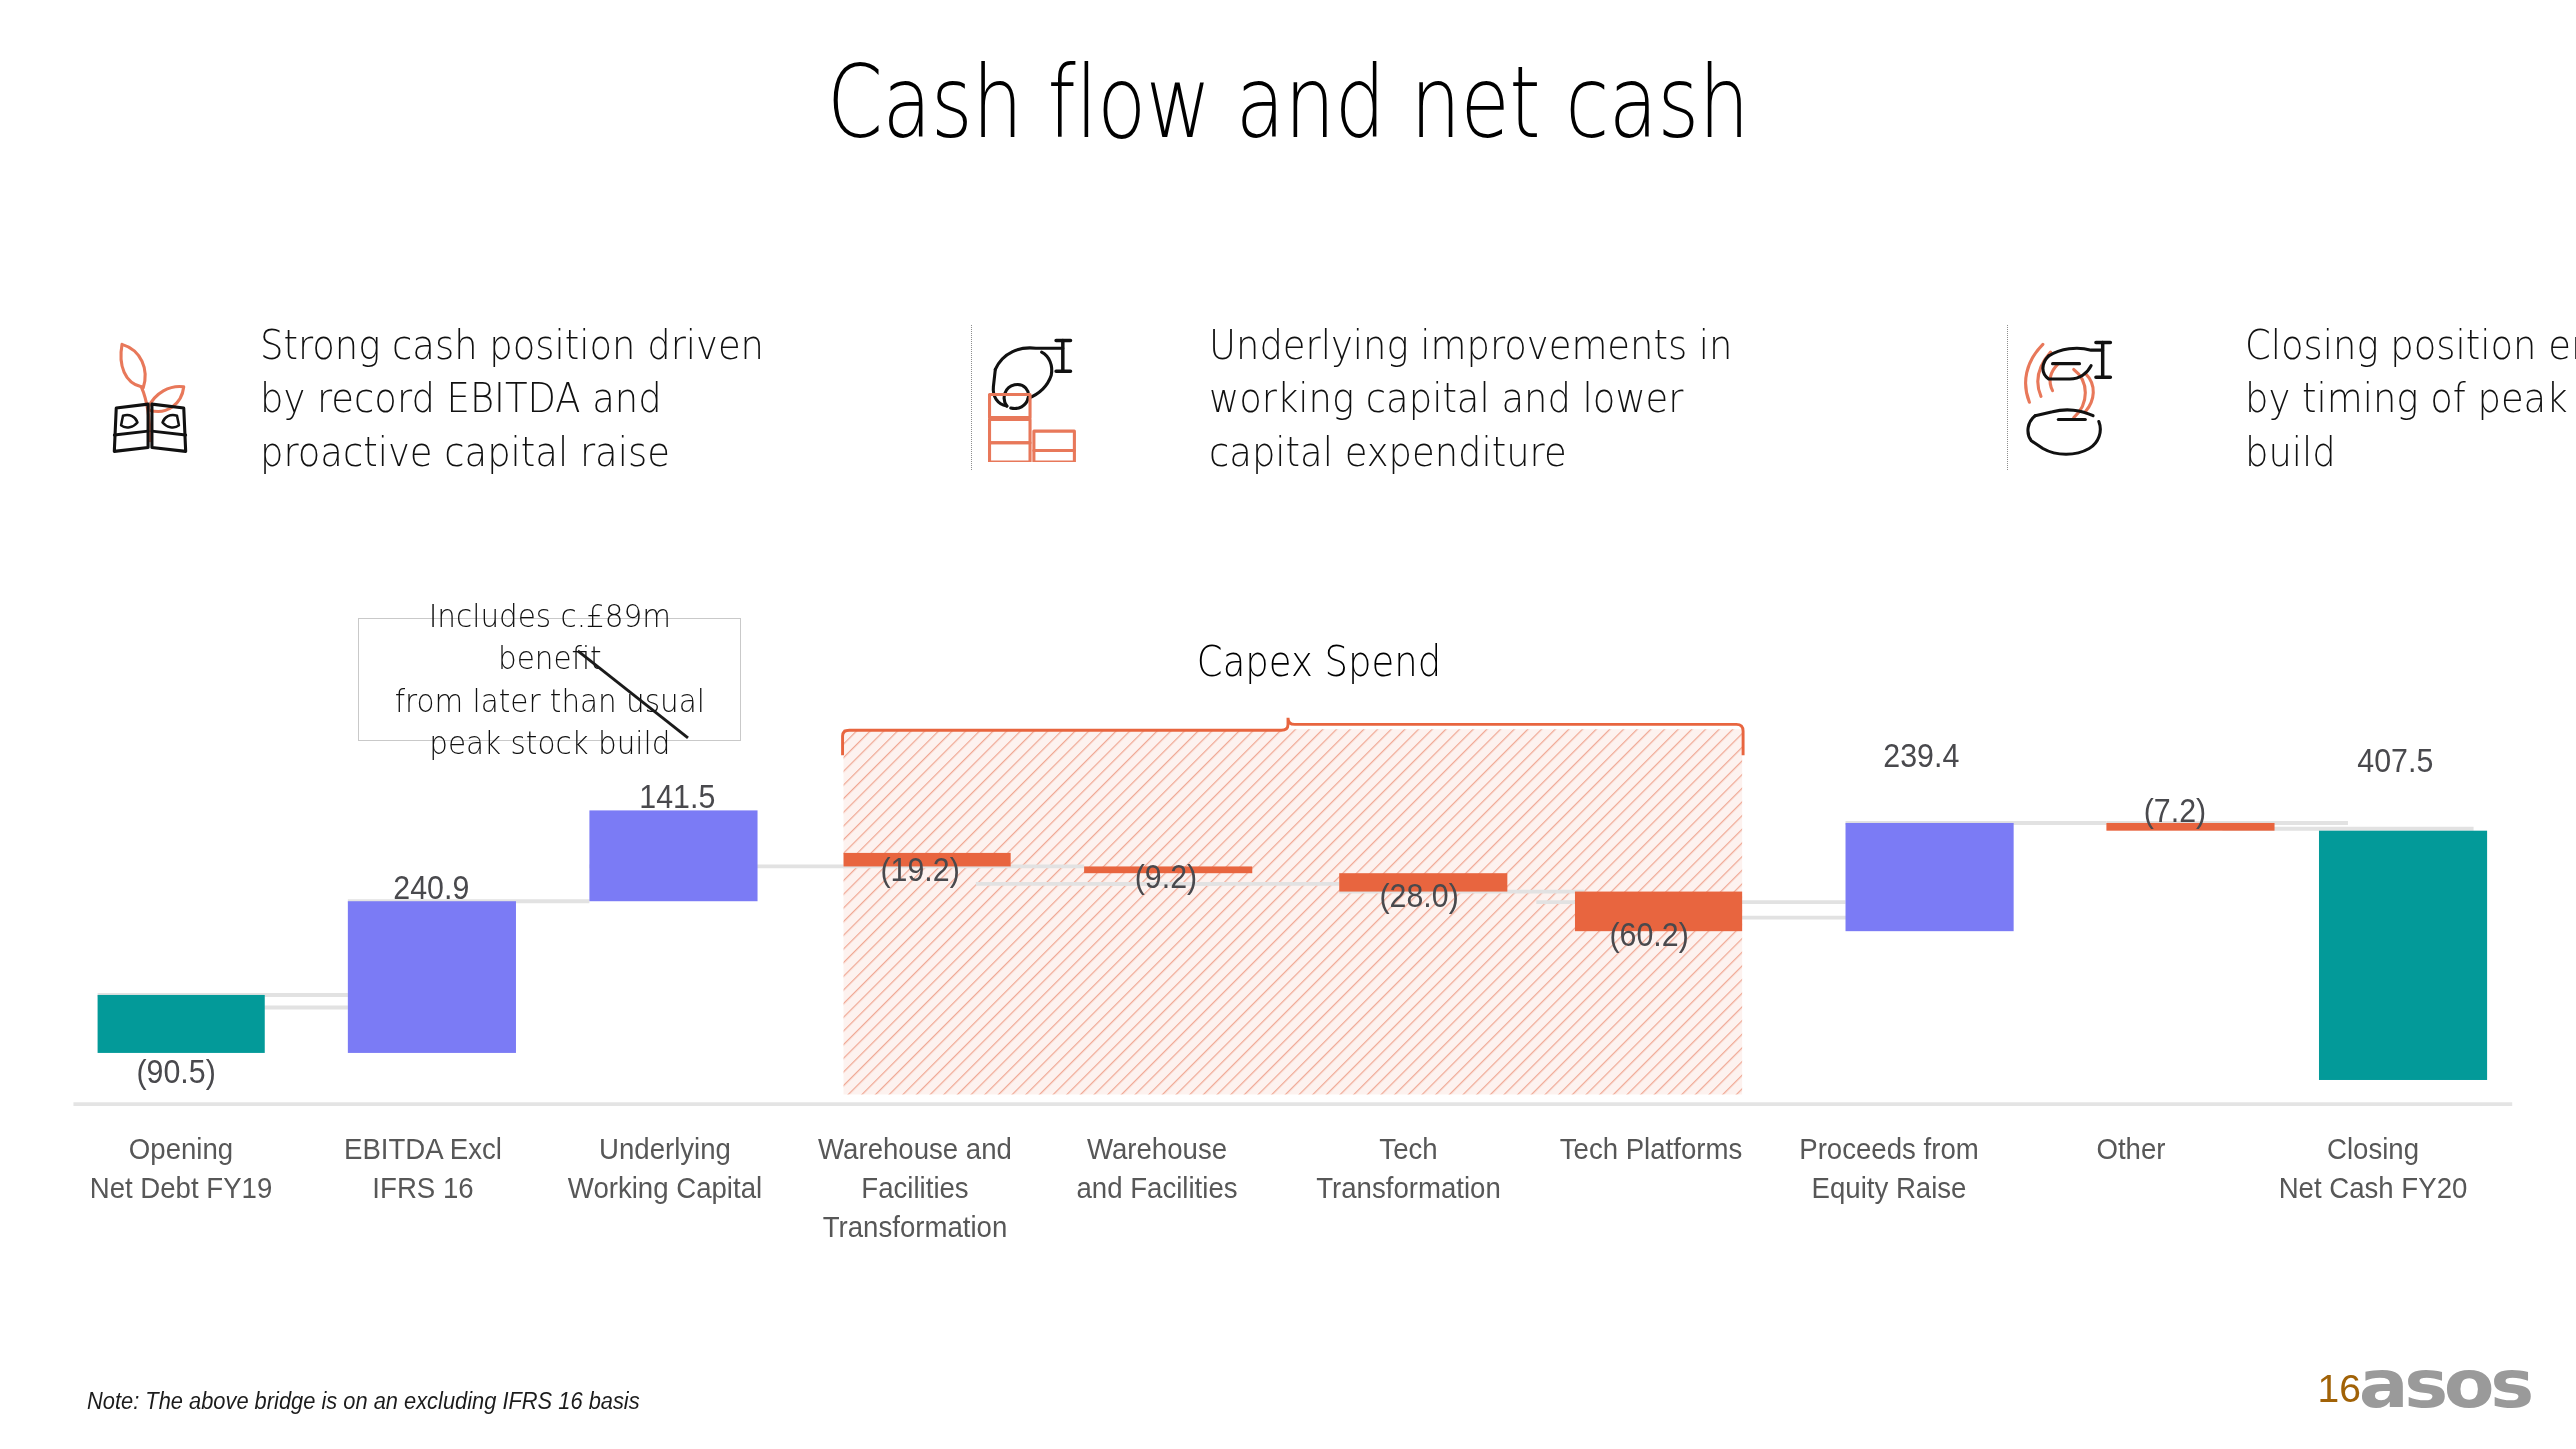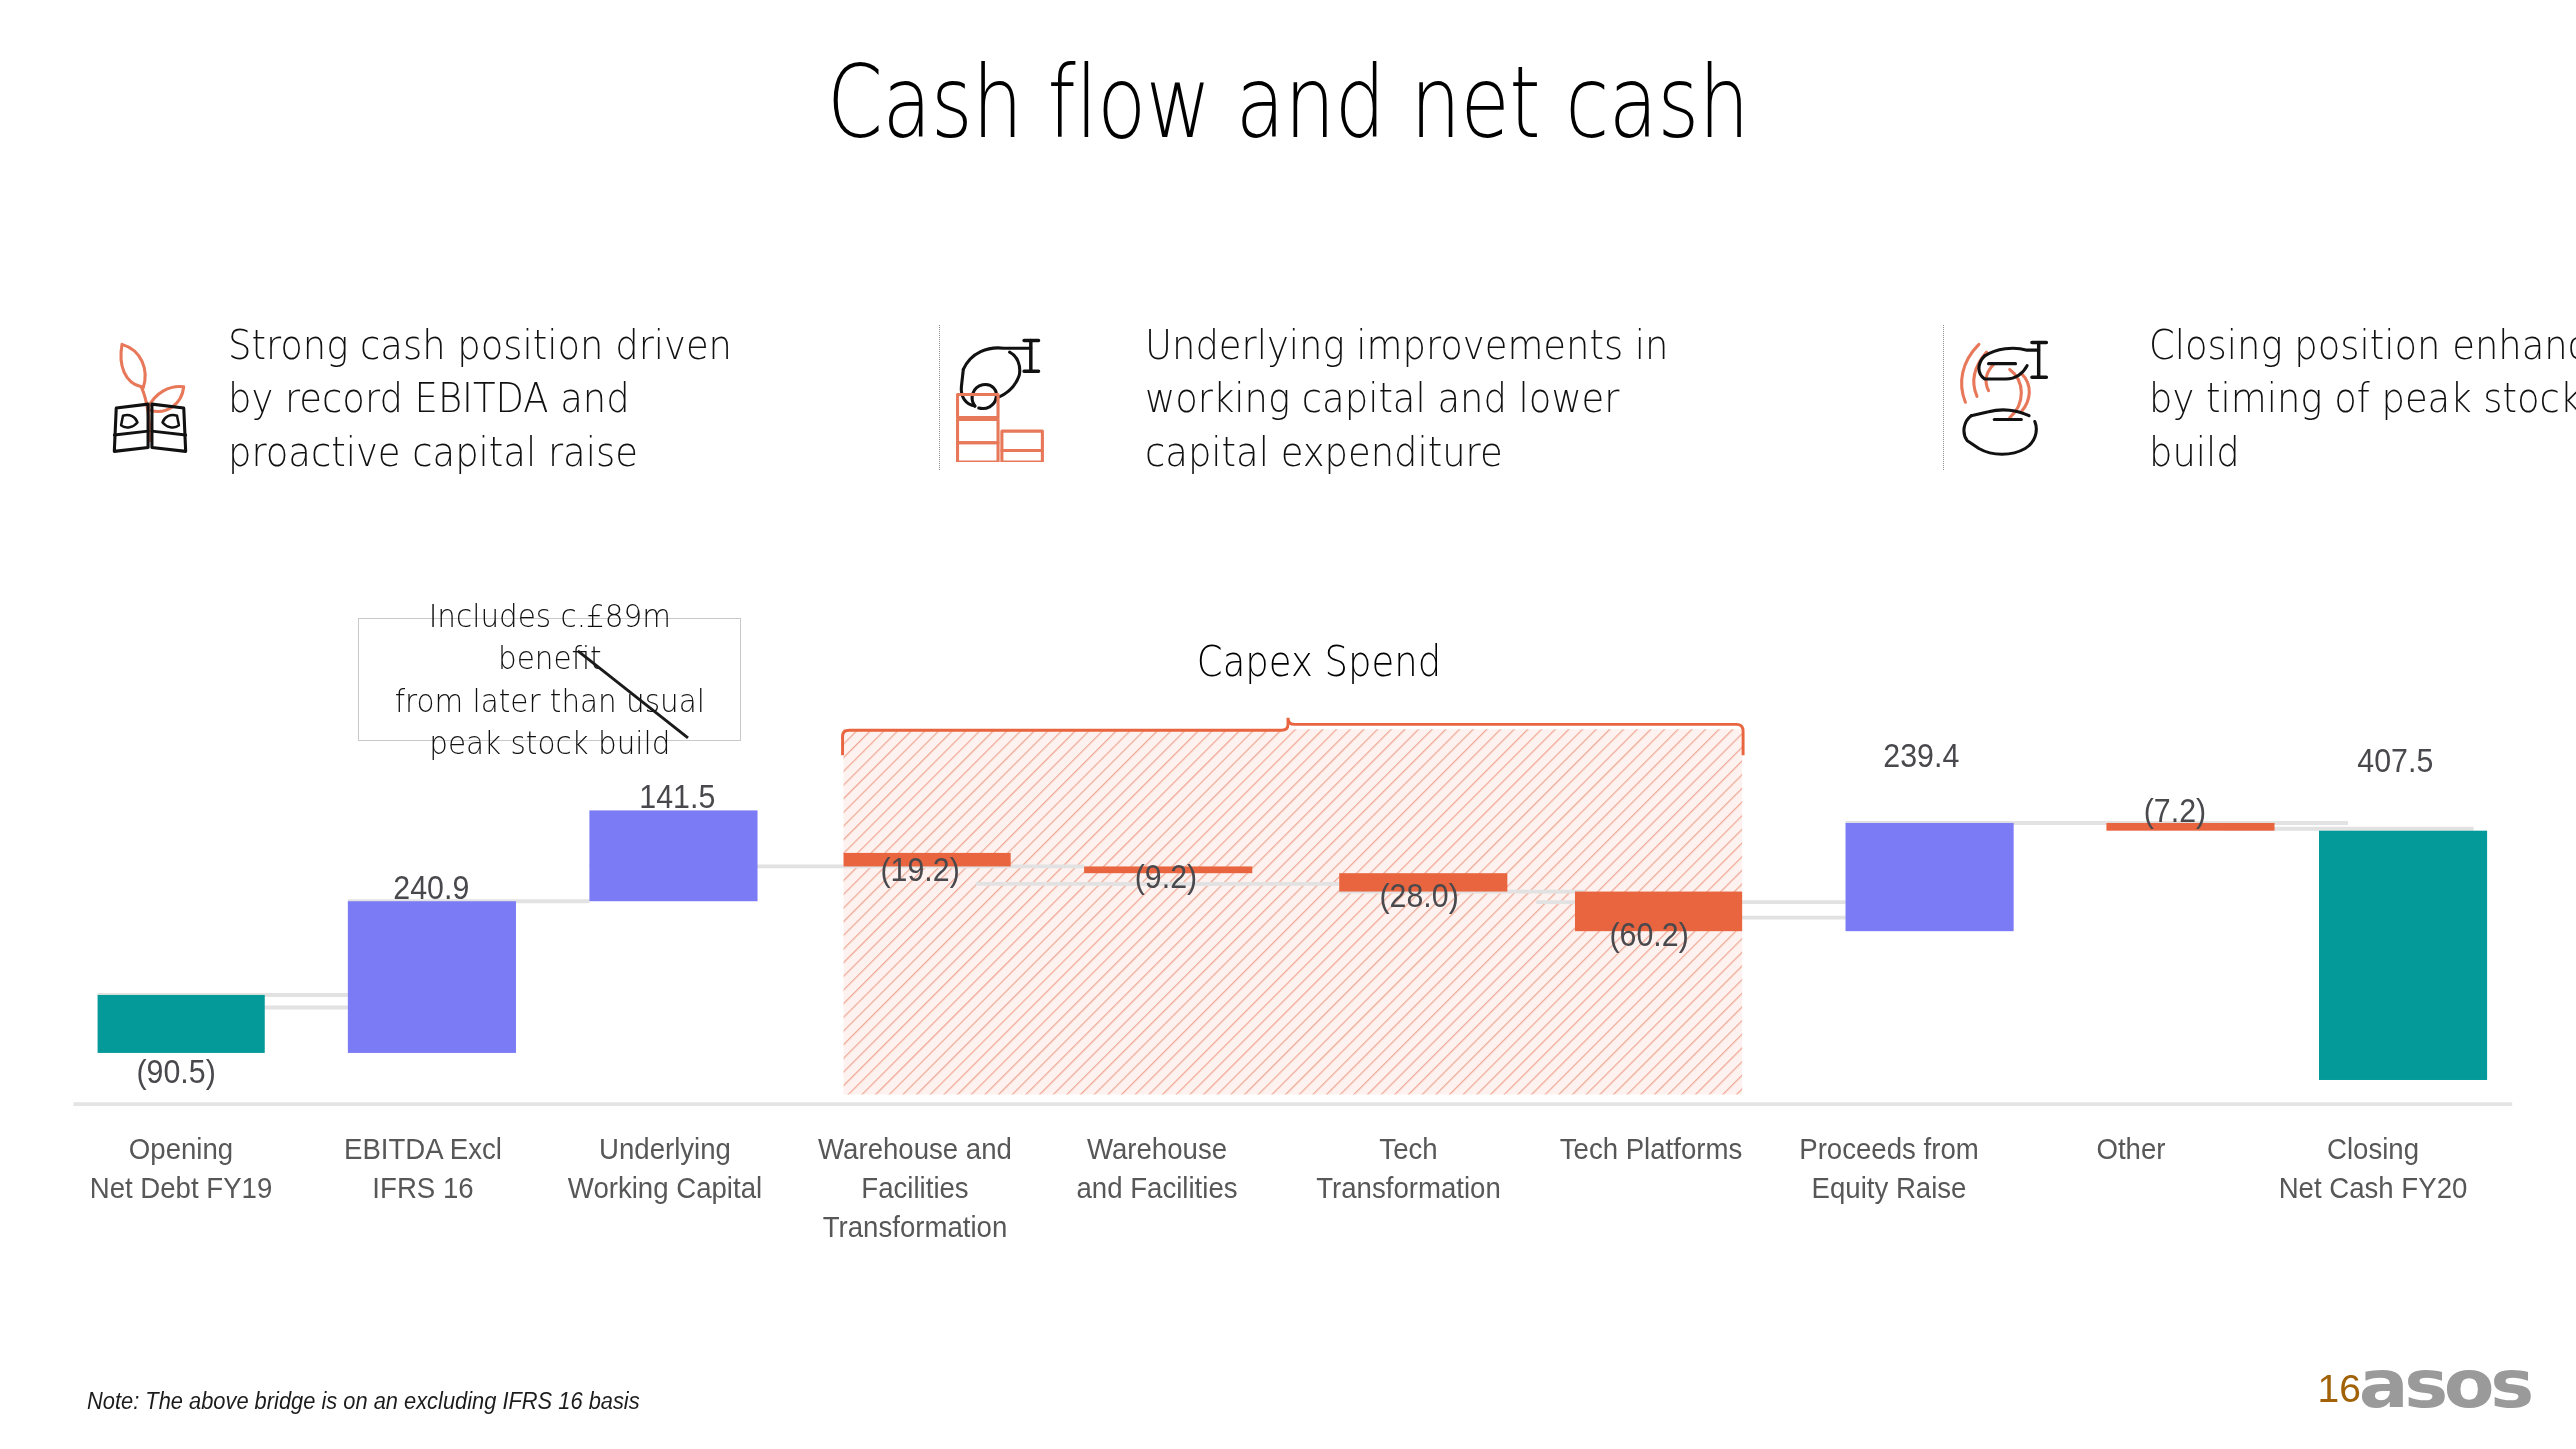--- a/index.html
+++ b/index.html
@@ -44,20 +44,21 @@
     top: 319px;
     width: 2406px;
     height: 203px;
     display: flex;
     align-items: flex-start;
   }
   .bullet {
     display: flex;
     align-items: flex-start;
     flex: 0 0 auto;
+    gap: 32px;
   }
   .bullet-icon {
     width: 114px; height: 135px;
     flex: 0 0 114px;
     margin-right: 21px;
     margin-top: 7.7px;
   }
   .bullet-icon svg { width: 100%; height: 100%; display: block; }
   .bullet-text {
     font-family: "DejaVu Sans", sans-serif;

